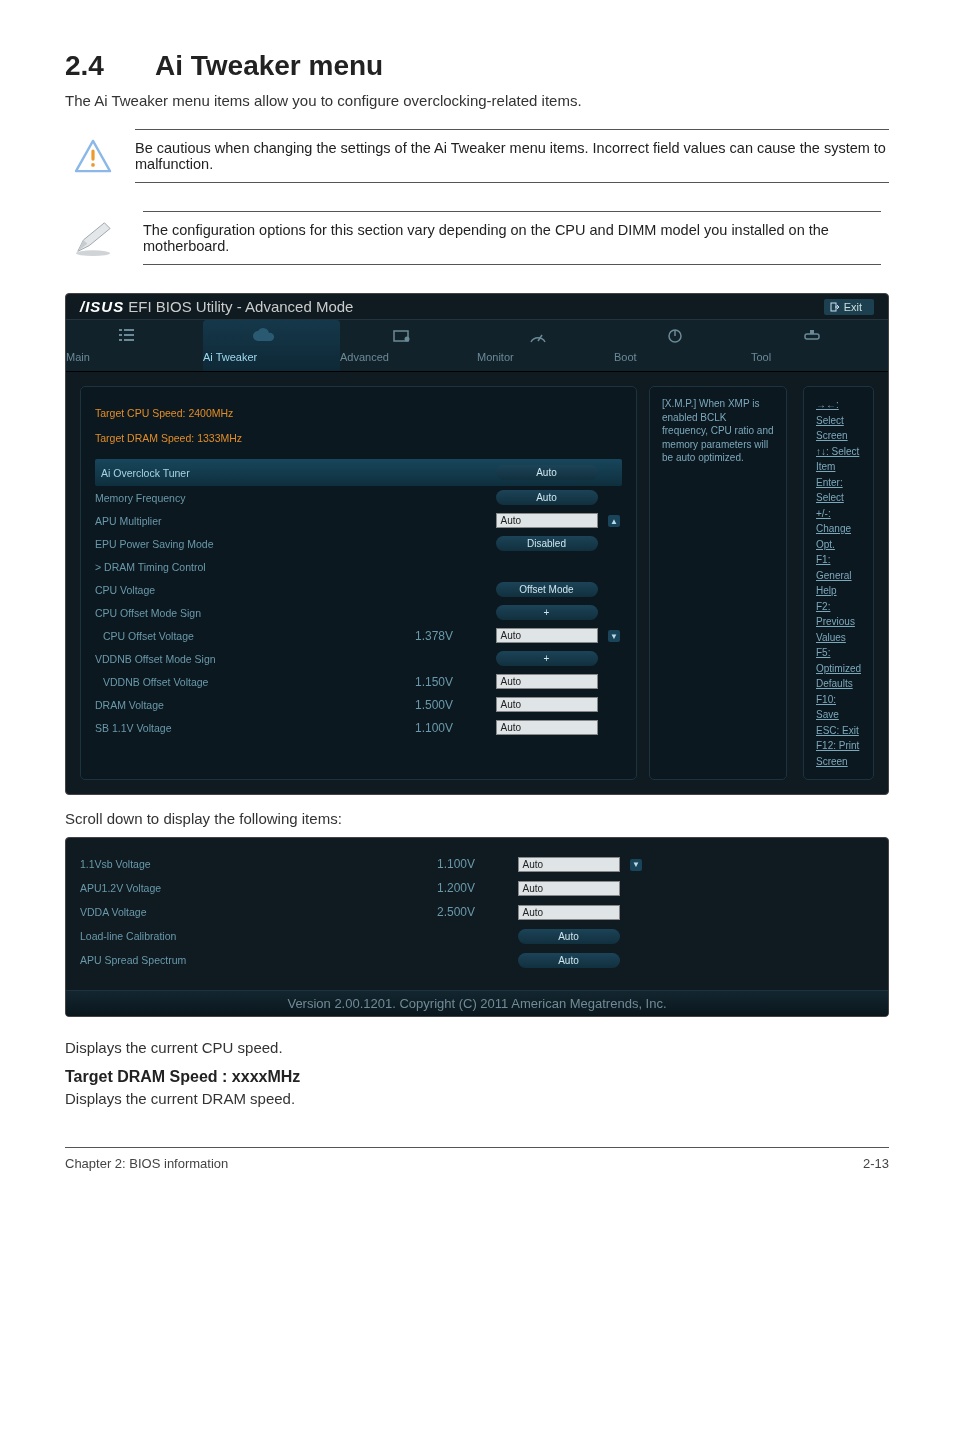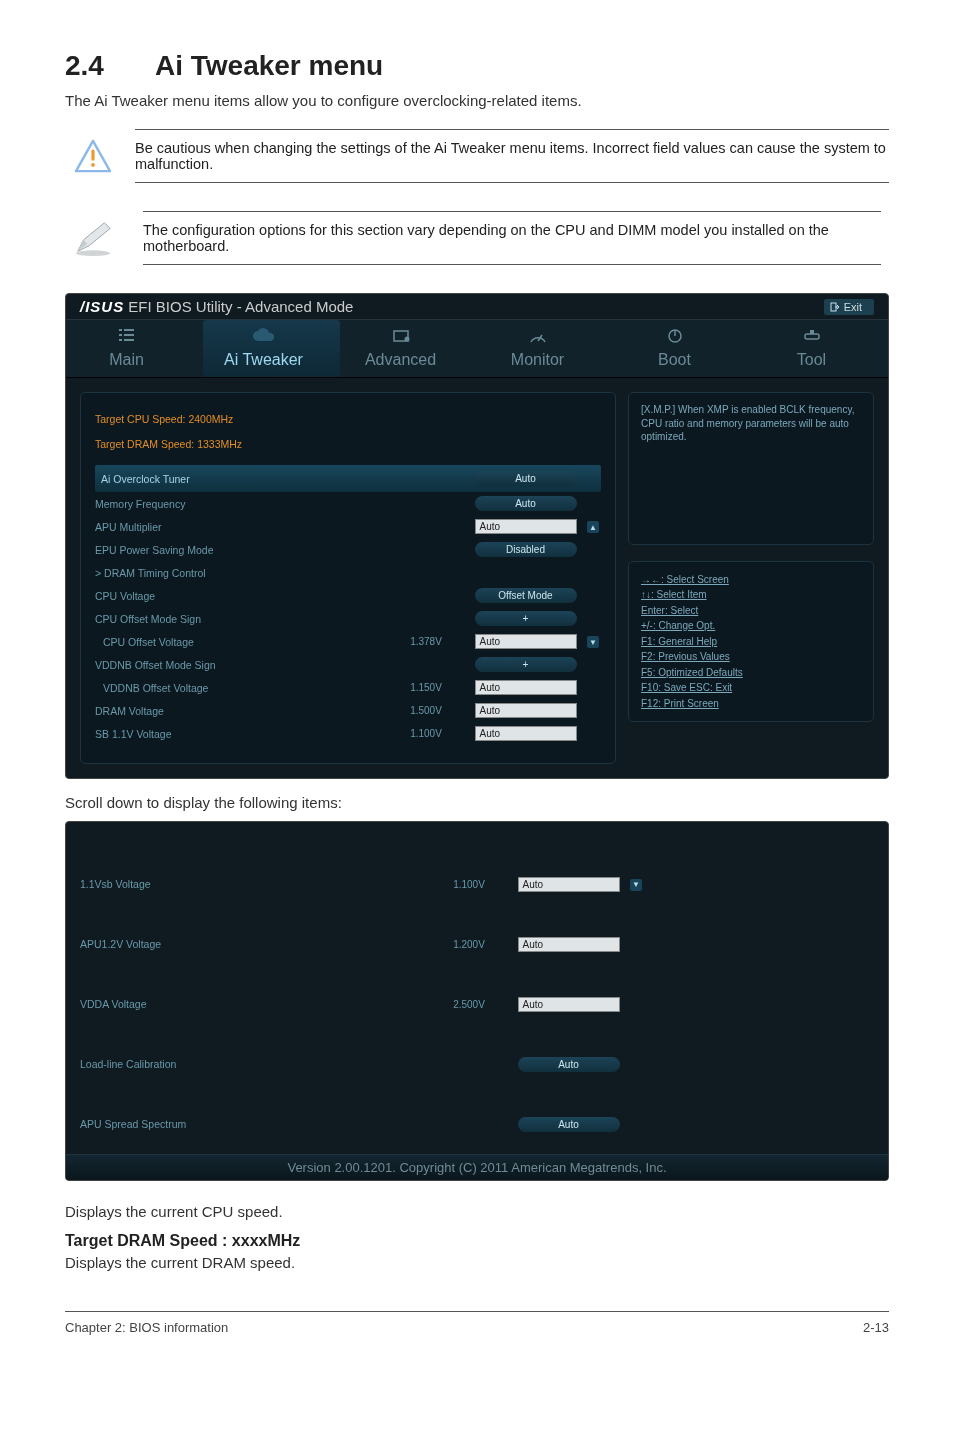--- a/index.html
+++ b/index.html
@@ -99,24 +99,23 @@
     gap: 4px;
   }
   .menu-tabs {
     display: flex;
     border-top: 1px solid #25333d;
     border-bottom: 1px solid #000;
     background: #12222b;
   }
   .tab {
     flex: 1;
-    text-align: center;
     padding: 7px 16px 8px 0;
     color: #6a8a97;
-    font-size: 16px;
+    font-size: 11px;
   }
   .tab.active {
     background: linear-gradient(#15384a, #0e2836);
     color: #9ed8ef;
     border-radius: 4px 4px 0 0;
   }
   .tab .tab-icon {
     display: block;
     margin: 0 auto 6px auto;
     height: 18px;
@@ -128,23 +127,22 @@
   }
   .left-col {
     flex: 1;
     border: 1px solid #1d3340;
     border-radius: 5px;
     padding: 14px 14px 18px 14px;
     position: relative;
     background: #0c1820;
   }
   .right-col {
-    width: 246px;
-    display: flex;
-    flex-direction: column;
+    width: 225px;
+    display: flex;
     gap: 16px;
   }
   .info-box {
     border: 1px solid #1d3340;
     border-radius: 5px;
     padding: 10px 12px 100px 12px;
     color: #7ba8bb;
     font-size: 10px;
     line-height: 1.35;
     background: #0c1820;
@@ -198,23 +196,23 @@
     width: 102px;
     margin: 0 auto;
     padding: 1px 4px;
     border: 1px solid #888;
     box-sizing: border-box;
     text-align: left;
     font-size: 10px;
   }
   .readout {
     width: 64px;
-    text-align: center;
+    text-align: left;
     color: #6999aa;
-    font-size: 10px;
+    font-size: 12px;
     padding-right: 10px;
   }
   .arrow-box {
     width: 12px;
     height: 12px;
     background: #19445a;
     border-radius: 2px;
     font-size: 8px;
     color: #b9dbe8;
     display: inline-flex;
@@ -228,21 +226,20 @@
     margin: 10px 0;
   }
   .bios-panel.small .left-col-only {
     padding: 14px 14px 18px 14px;
   }
   .row-flex {
     display: flex;
     align-items: center;
     height: 24px;
     font-size: 10.5px;
-    margin-top: 36px;
   }
   .row-flex .label { flex: 1; color: #6999aa; }
   .copyright-bar {
     text-align: center;
     color: #708b95;
     font-size: 13px;
     padding: 5px 0;
     background: linear-gradient(#132630, #0a161c);
     border-top: 1px solid #1d3340;
   }

